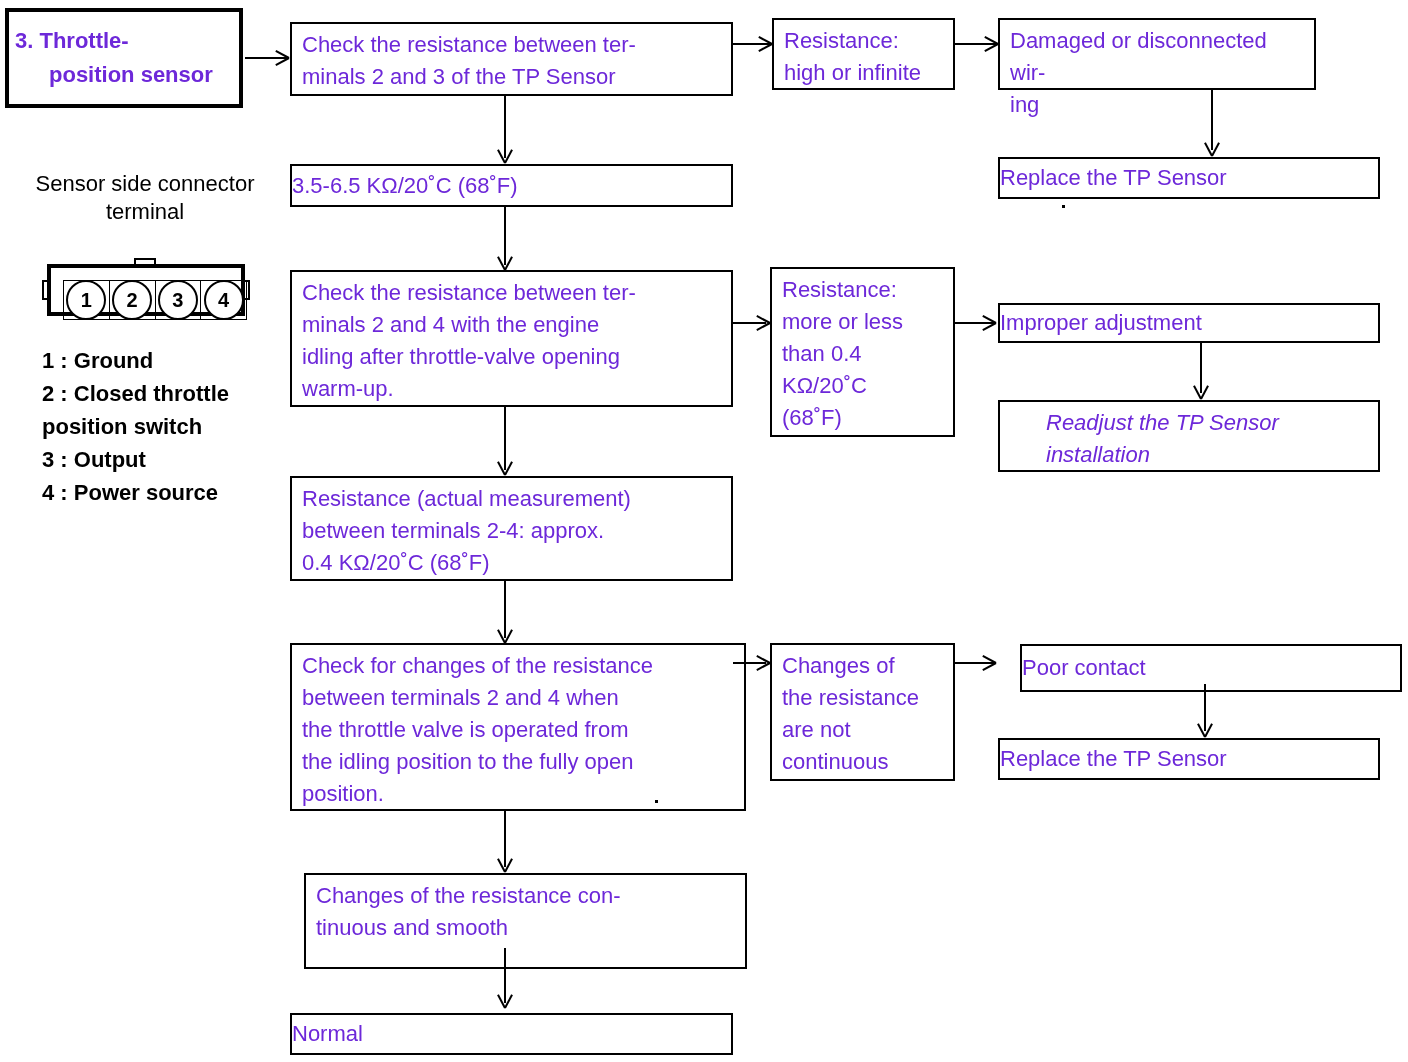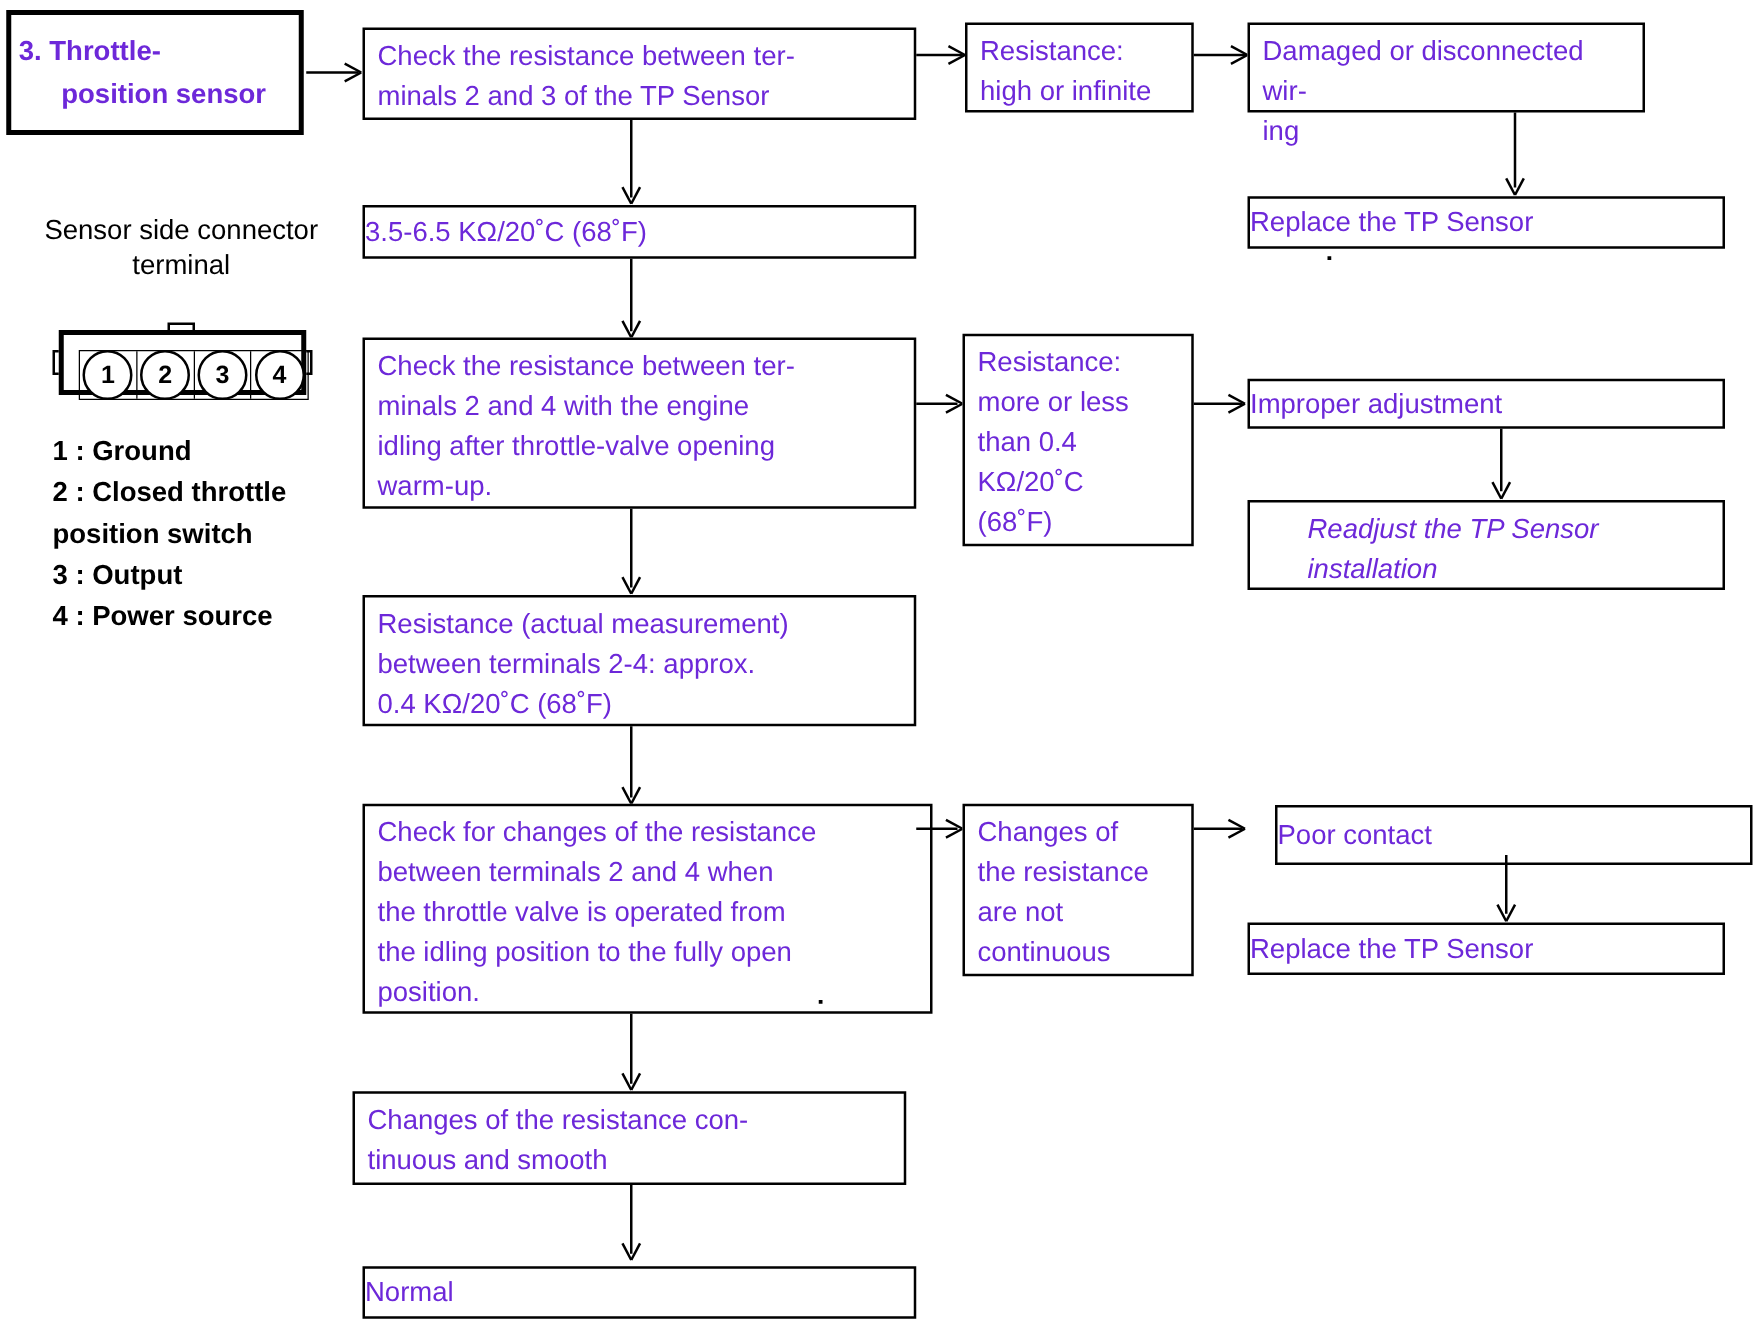--- a/index.html
+++ b/index.html
@@ -237,21 +237,21 @@
     <span class="txt">Check for changes of the resistance
 between terminals 2 and 4 when
 the throttle valve is operated from
 the idling position to the fully open
 position.</span>
   </div>
 
   <div class="vline" style="left:504px; top:811px; height:56px;"></div>
   <div class="arrow-down" style="left:505px; top:872px;"></div>
 
-  <div class="box pad-l" style="left:282px; top:873px; width:443px; height:75px;">
+  <div class="box pad-l" style="left:304px; top:873px; width:443px; height:96px;">
     <span class="txt">Changes of the resistance con-
 tinuous and smooth</span>
   </div>
 
   <div class="vline" style="left:504px; top:948px; height:55px;"></div>
   <div class="arrow-down" style="left:505px; top:1008px;"></div>
 
   <div class="box ctr" style="left:290px; top:1013px; width:443px; height:42px;">
     <span class="txt">Normal</span>
   </div>

